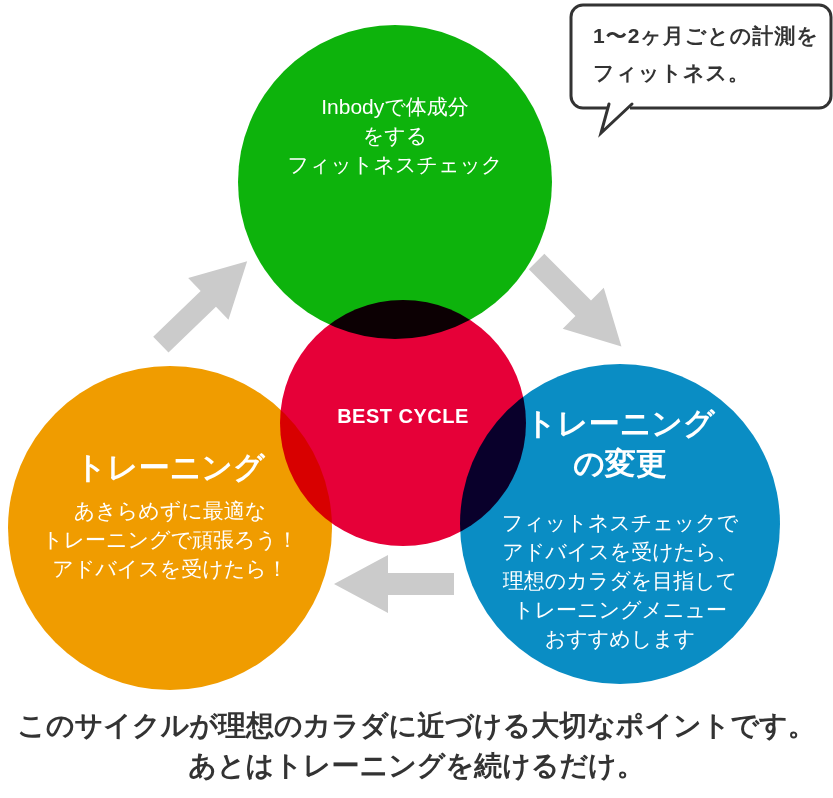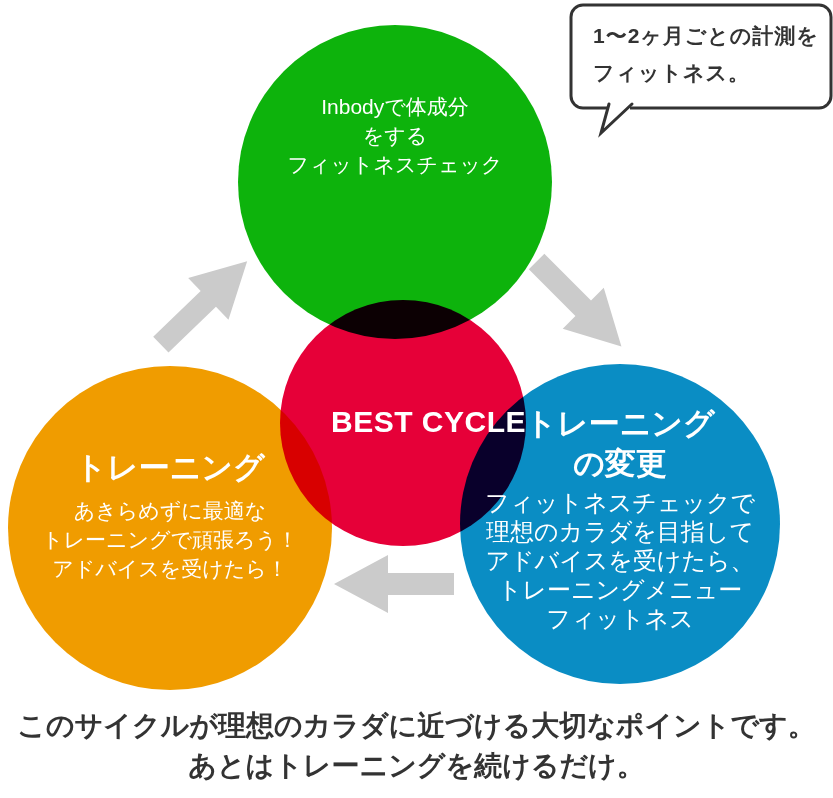--- a/index.html
+++ b/index.html
@@ -20,22 +20,22 @@
   .arrow-3{left:334px;top:555px;transform:rotate(180deg);}
 
   
   .ctext{position:absolute;text-align:center;color:#ffffff;z-index:3;}
   .line{display:block;}
   .ctitle{font-weight:bold;font-size:31px;line-height:40px;letter-spacing:0px;}
   .cbody{font-size:21px;line-height:29px;margin-top:8px;}
   .text-fitness{left:238px;top:84px;width:314px;}
   .text-training{left:8px;top:448px;width:324px;}
   .text-change{left:460px;top:404px;width:320px;}
-  .text-change .cbody{font-size:24px;margin-top:4px;}
-  .best-cycle{left:280px;top:405px;width:246px;font-weight:bold;font-size:30px;letter-spacing:0.5px;text-align:right;}
+  .text-change .cbody{font-size:21px;margin-top:24px;}
+  .best-cycle{left:280px;top:405px;width:246px;font-weight:bold;font-size:20px;letter-spacing:0.5px;}
 
   
   .bubble{position:absolute;left:563px;top:0;width:270px;height:140px;z-index:4;}
   .bubble-text{position:absolute;left:593px;top:17px;z-index:5;font-weight:bold;font-size:21px;line-height:37px;letter-spacing:1px;}
 
   
   .caption{position:absolute;left:0;top:706px;width:833px;text-align:center;font-weight:bold;font-size:28px;line-height:40px;z-index:3;}
 </style>
 </head>
 <body>
@@ -78,24 +78,24 @@
     </div>
   </div>
 
   <div class="ctext text-change">
     <div class="ctitle">
       <span class="line">トレーニング</span>
       <span class="line">の変更</span>
     </div>
     <div class="cbody">
       <span class="line">フィットネスチェックで</span>
+      <span class="line">アドバイスを受けたら、</span>
       <span class="line">理想のカラダを目指して</span>
-      <span class="line">アドバイスを受けたら、</span>
       <span class="line">トレーニングメニュー</span>
-      <span class="line">フィットネス</span>
+      <span class="line">おすすめします</span>
     </div>
   </div>
 
   <div class="ctext best-cycle">BEST CYCLE</div>
 
   <svg class="bubble" width="270" height="140" viewBox="0 0 270 140">
     <rect x="8" y="5" width="260" height="103" rx="12" fill="#ffffff" stroke-width="3" style="stroke: rgb(51, 51, 51);"></rect>
     <line x1="47" y1="107" x2="67" y2="107" stroke="#ffffff" stroke-width="6"></line>
     <path d="M 46 104 L 38 133 L 69 104" fill="#ffffff" stroke-width="3" stroke-linecap="round" style="stroke: rgb(51, 51, 51);"></path>
   </svg>

